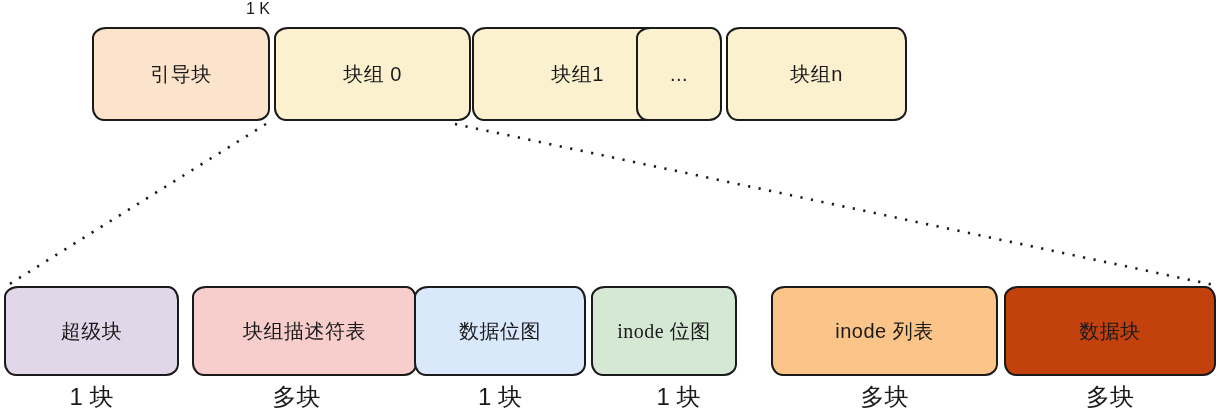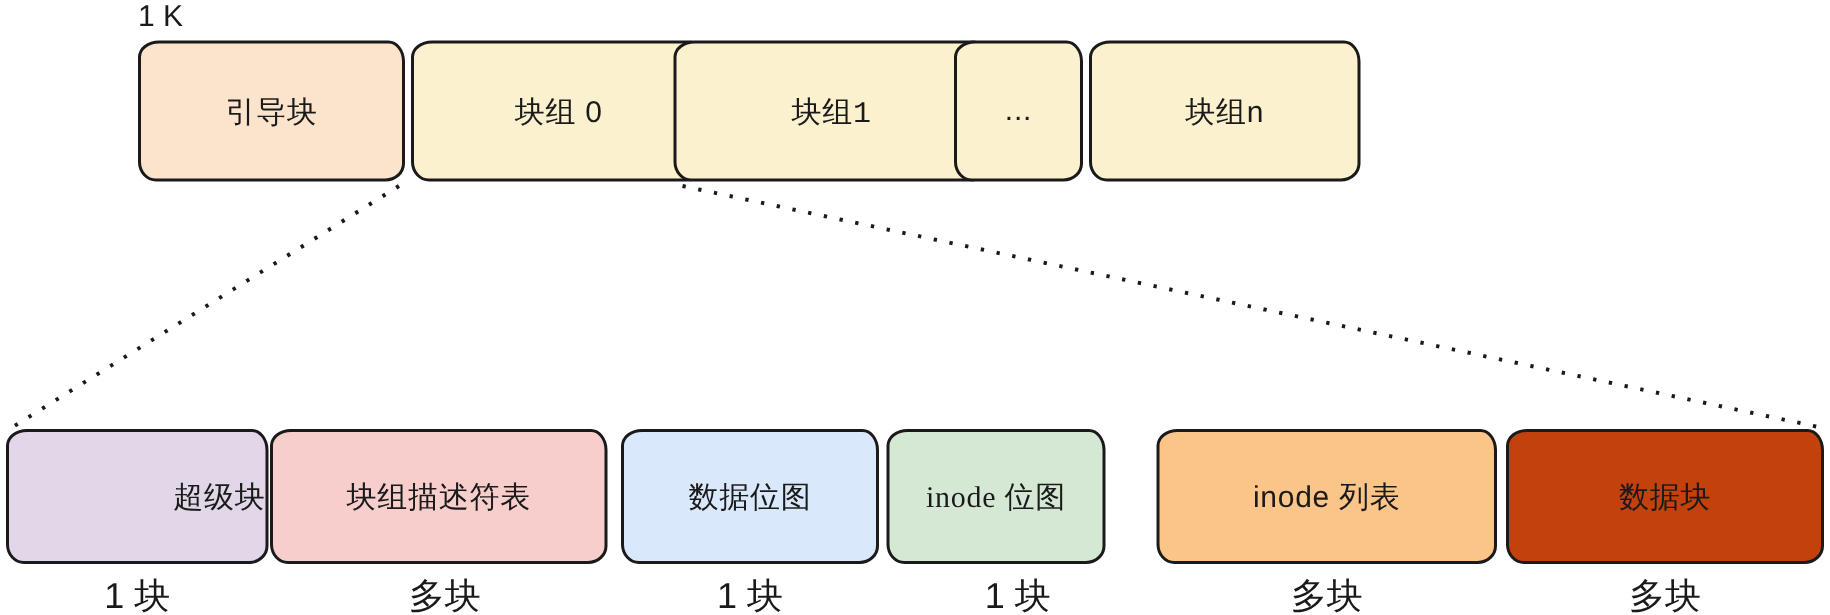--- a/index.html
+++ b/index.html
@@ -38,39 +38,39 @@
     font-size: 20px;
     letter-spacing: 0.5px;
     white-space: nowrap;
   }
   .row-top .box  { top: 27px; height: 94px; }
   .row-bottom .box { top: 286px; height: 90px; }
 
   
   .b1 { left: 92px;  width: 178px; }
   .b2 { left: 274px; width: 197px; }
-  .b3 { left: 449px; width: 211px; font-family: Liberation Mono, monospace; }
+  .b3 { left: 472px; width: 211px; }
   .b4 { left: 636px; width: 86px;  }
   .b5 { left: 726px; width: 181px; }
 
   
   .g1 { left: 4px;    width: 175px; }
-  .g2 { left: 180px;  width: 225px; }
+  .g2 { left: 192px;  width: 225px; }
   .g3 { left: 414px;  width: 172px; }
   .g4 { left: 591px;  width: 146px; font-family: Liberation Serif, serif; }
   .g5 { left: 771px;  width: 227px; justify-content: center; }
   .g6 { left: 1004px; width: 212px; }
 
   .size-label {
     position: absolute;
     top: 0px;
     left: 92px;
     width: 178px;
-    text-align: left;
-    font-size: 20px;
+    text-align: right;
+    font-size: 16px;
     z-index: 1;
   }
   .caption {
     position: absolute;
     top: 381px;
     height: 26px;
     text-align: center;
     font-size: 24px;
     z-index: 1;
     white-space: nowrap;
@@ -106,21 +106,21 @@
     </div>
     <div class="box b4" style="background-color: rgb(252, 241, 207);">
       <span class="box-label">...</span>
     </div>
     <div class="box b5" style="background-color: rgb(252, 241, 207);">
       <span class="box-label">块组n</span>
     </div>
   </div>
 
   <div class="row-bottom">
-    <div class="box g1" style="background-color: rgb(226, 214, 233); justify-content: flex-end;">
+    <div class="box g1" style="background-color: rgb(226, 214, 233);">
       <span class="box-label">超级块</span>
     </div>
     <div class="box g2" style="background-color: rgb(248, 206, 204);">
       <span class="box-label">块组描述符表</span>
     </div>
     <div class="box g3" style="background-color: rgb(217, 232, 251); text-align: right;">
       <span class="box-label">数据位图</span>
     </div>
     <div class="box g4" style="background-color: rgb(213, 232, 212);">
       <span class="box-label">inode 位图</span>

